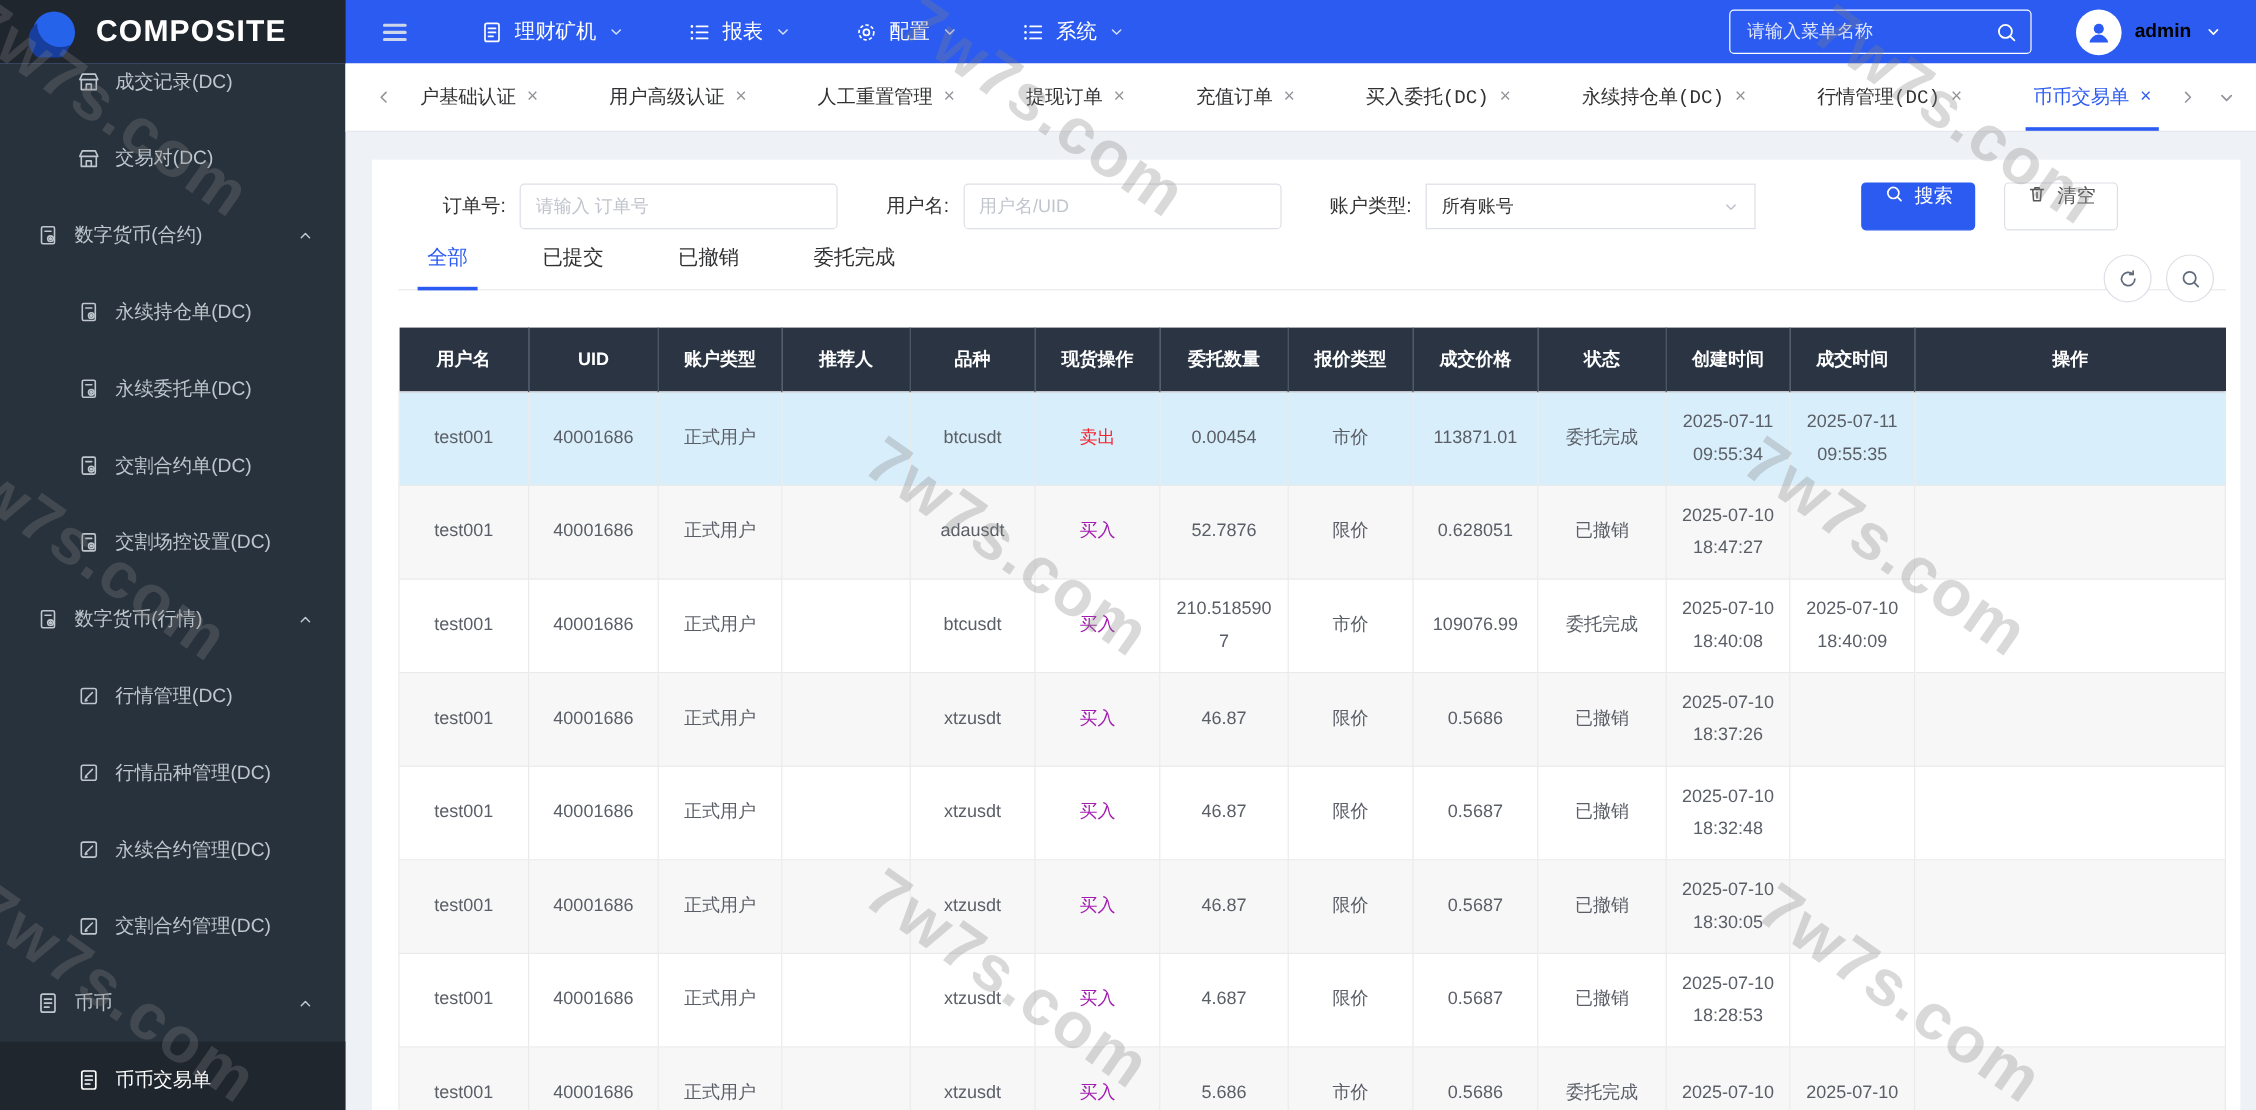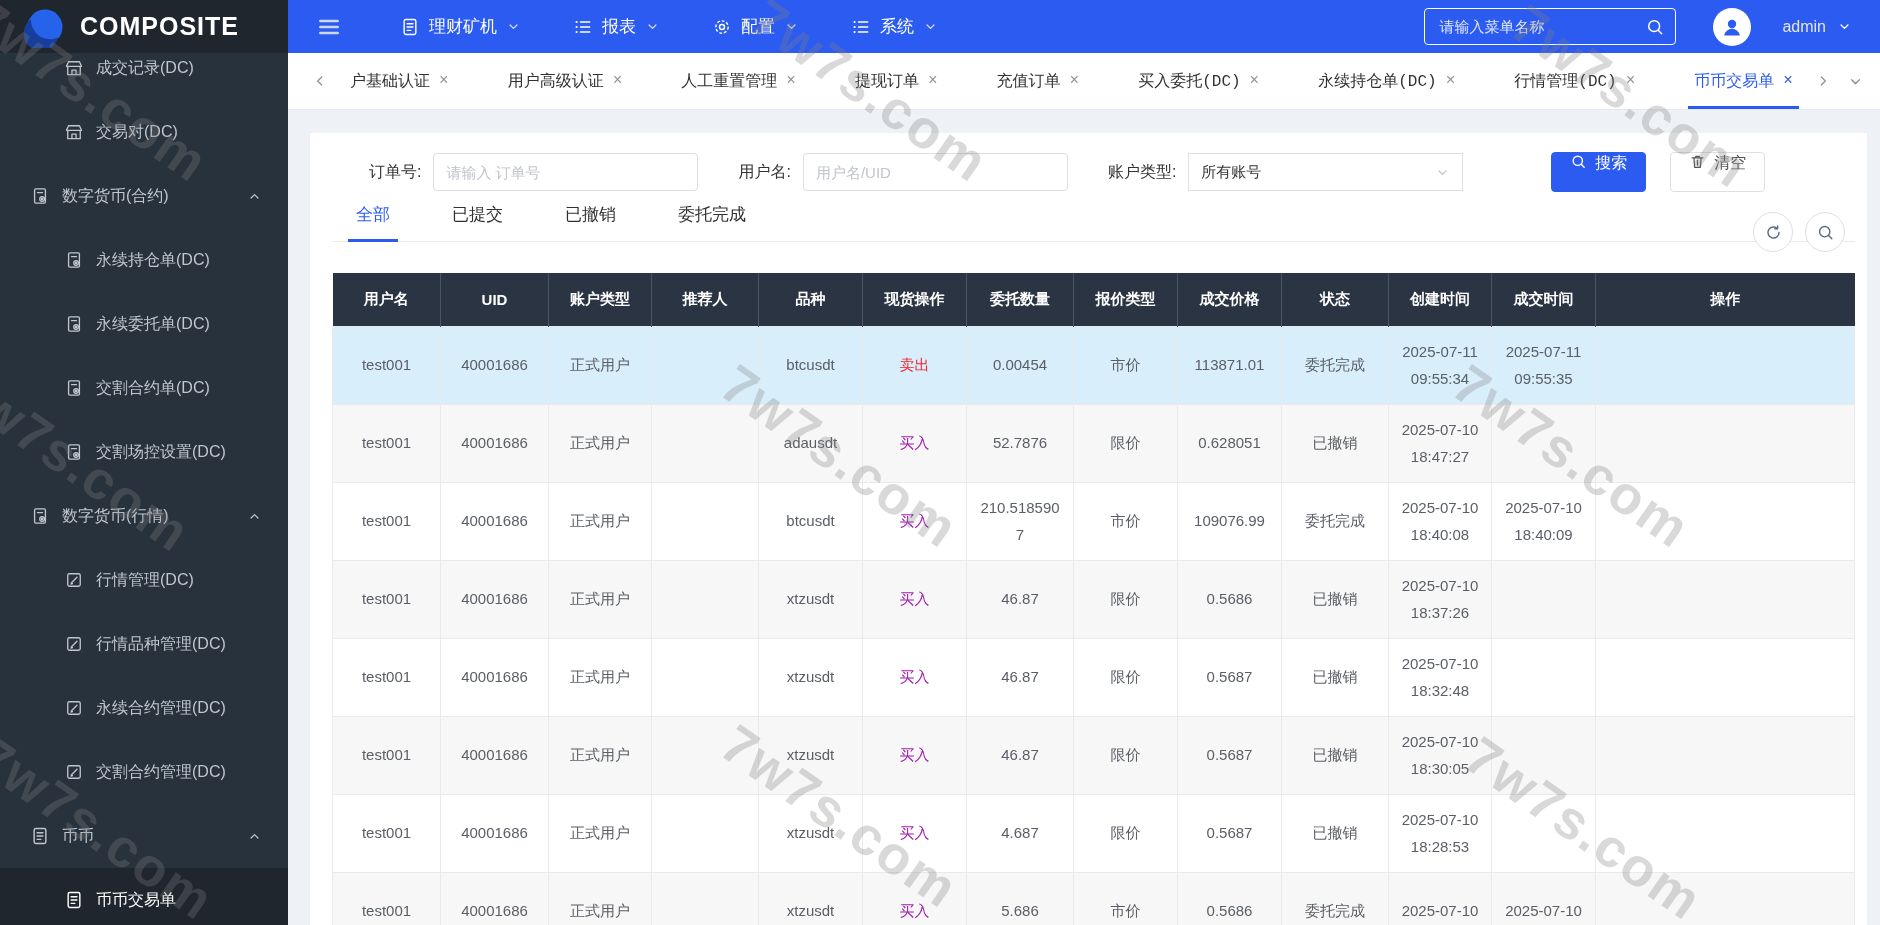--- a/index.html
+++ b/index.html
@@ -20,21 +20,21 @@
   .nav-menus{display:flex;gap:52px;align-items:center;}
   .nav-item{display:flex;align-items:center;gap:9px;color:#fff;font-size:17px;cursor:pointer;}
   .nav-item .caret{color:#d7e0f8;}
   .nav-spacer{flex:1;}
   .nav-search{display:flex;align-items:center;width:252px;height:37px;border:1px solid #ffffff;border-radius:4px;padding:0 10px 0 12px;box-sizing:border-box;margin-right:37px;}
   .nav-search input{flex:1;background:transparent;border:none;outline:none;color:#fff;font-size:15px;font-family:inherit;}
   .nav-search input::placeholder{color:rgba(255,255,255,0.85);}
   .nav-search .ic{color:#fff;}
   .nav-user{display:flex;align-items:center;gap:11px;cursor:pointer;}
   .avatar{width:38px;height:38px;border-radius:50%;background:#fff;display:flex;align-items:center;justify-content:center;color:#2b5bf0;}
-  .nav-username{color:#e5e5e5;font-size:16px;font-weight:normal;margin-left:20px;}
+  .nav-username{color:#000000;font-size:16px;font-weight:bold;}
   .nav-user .caret{color:#fff;}
 
   
   .mainrow{display:flex;height:872px;}
   .sidebar{width:288px;flex:none;background:#28323c;overflow:hidden;}
   .side-menu{margin-top:-17px;}
   .side-item{height:64px;display:flex;align-items:center;gap:12px;color:#bfc6cd;font-size:16px;cursor:pointer;box-sizing:border-box;padding-left:30px;position:relative;}
   .side-item.sub{padding-left:64px;}
   .side-item .caret{position:absolute;right:26px;color:#aeb6bf;}
   .side-item.active{background:#1f262e;color:#fff;}

